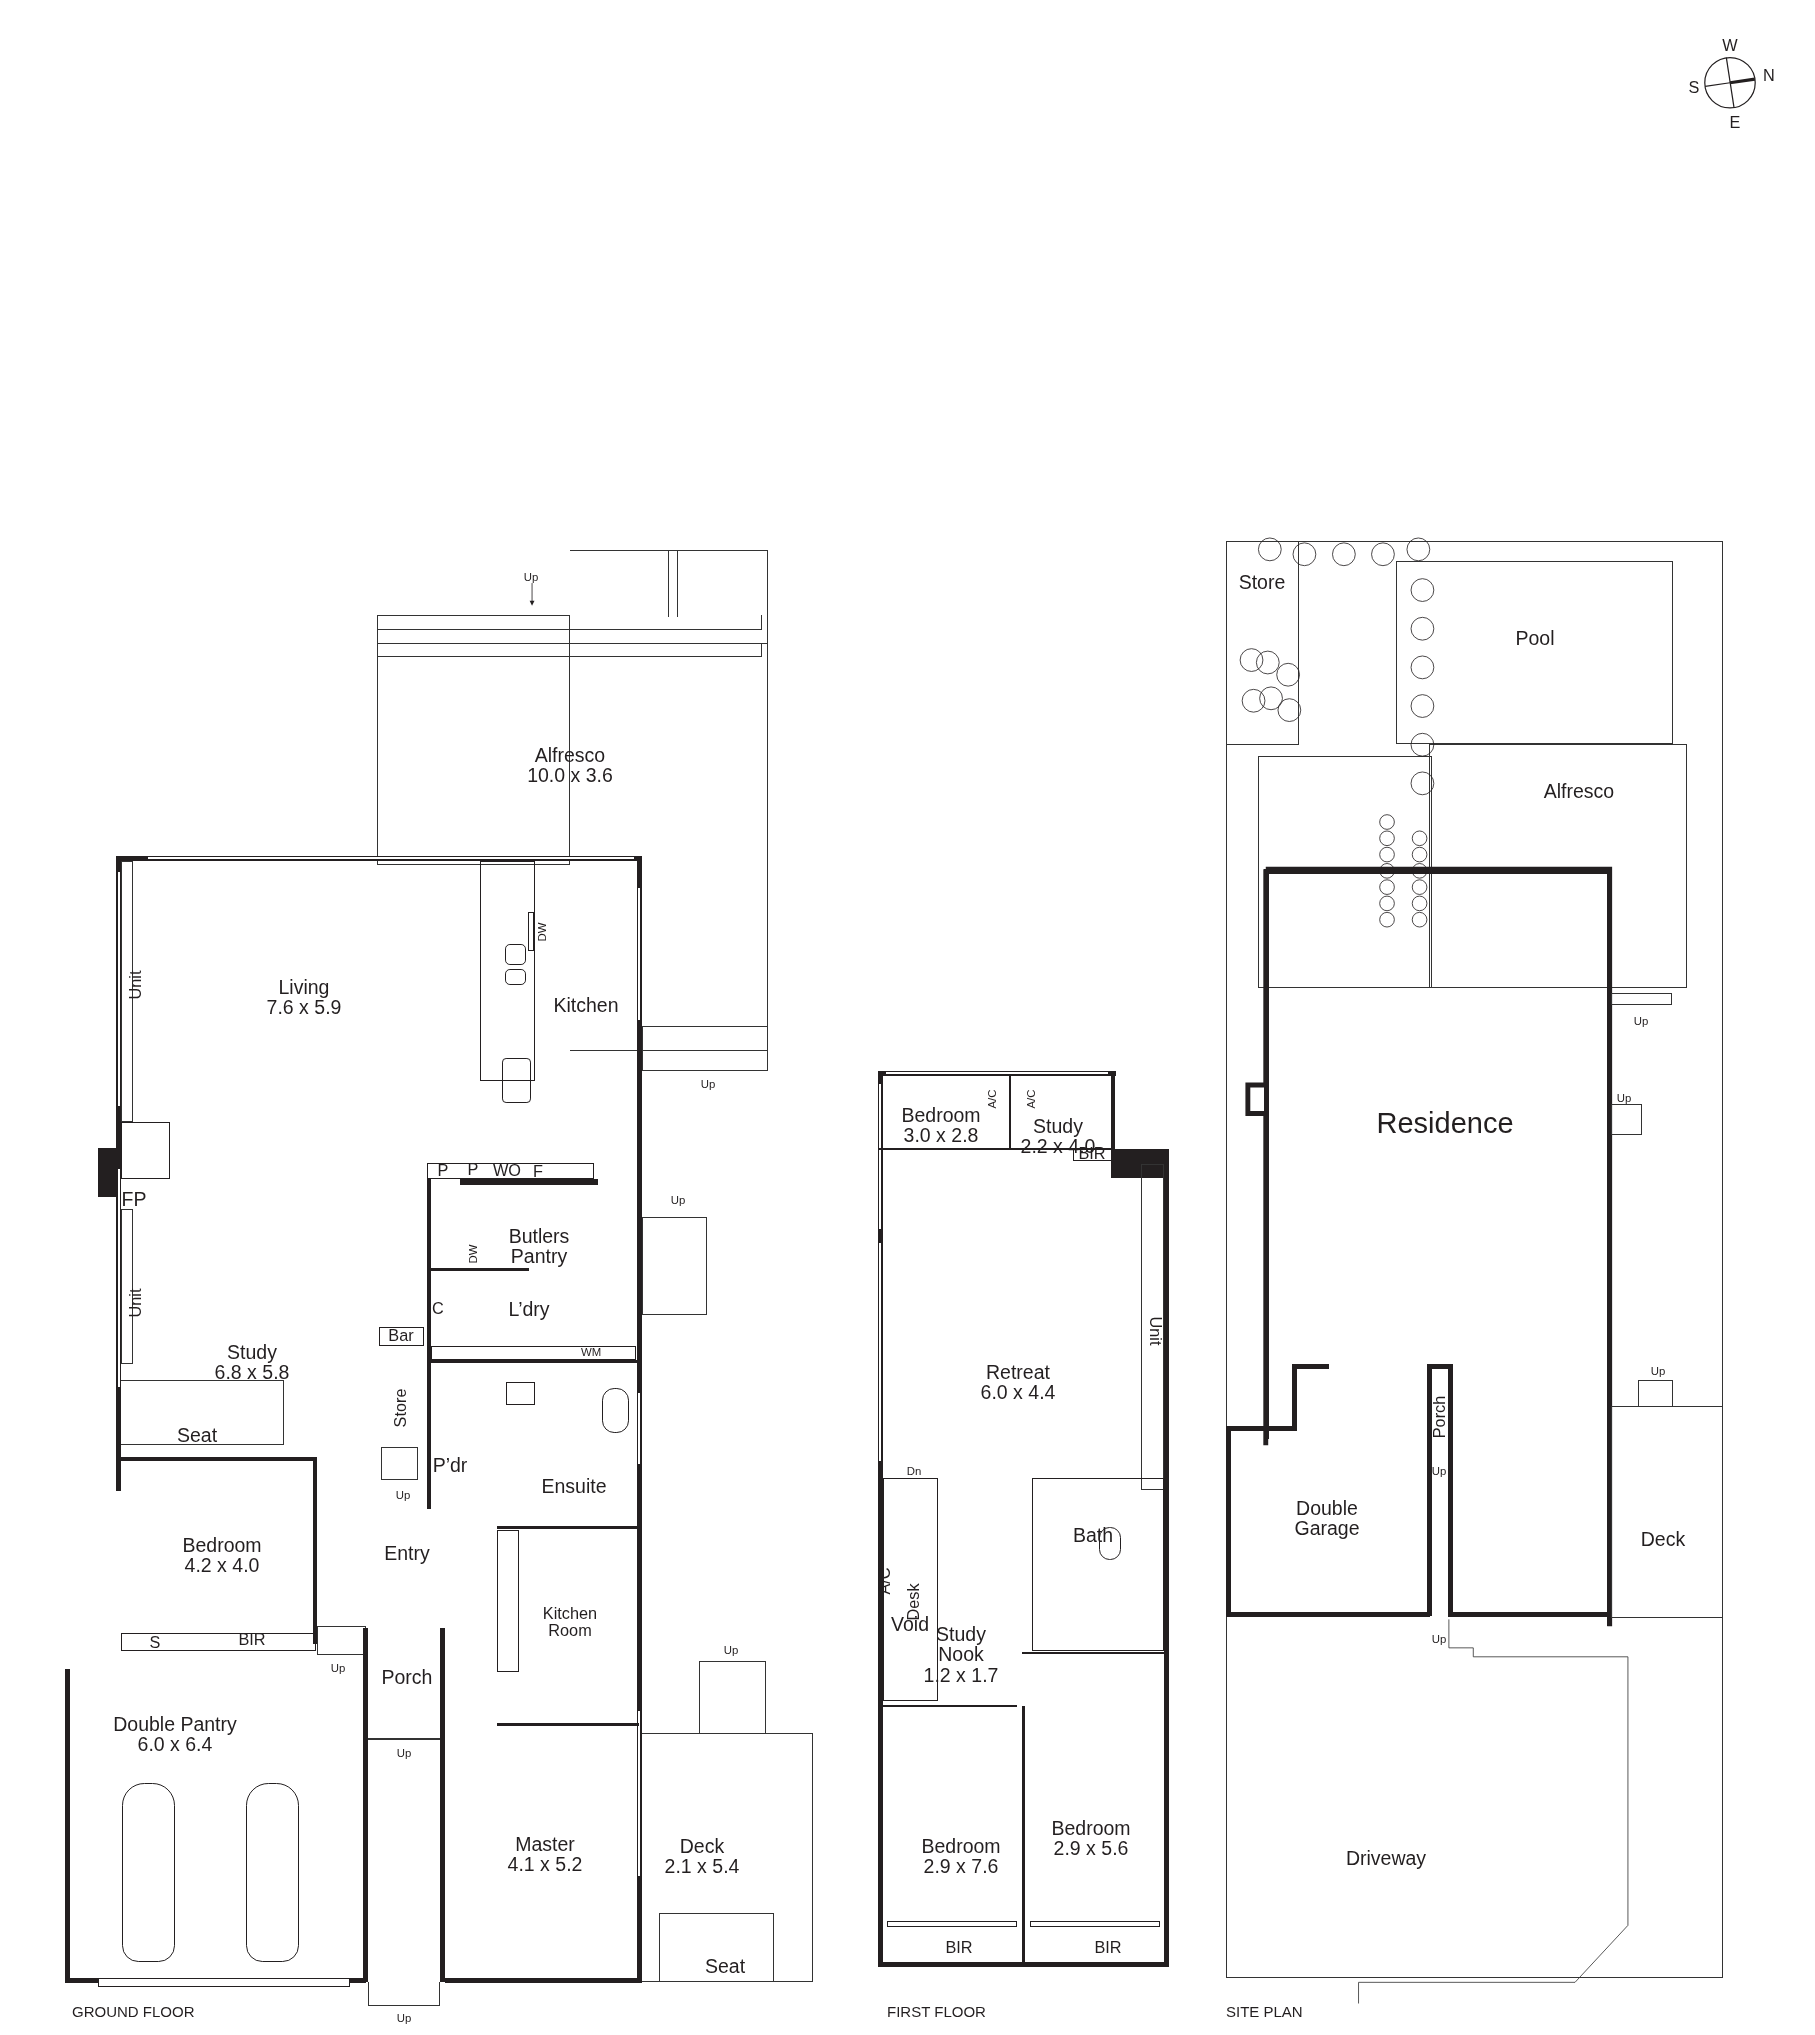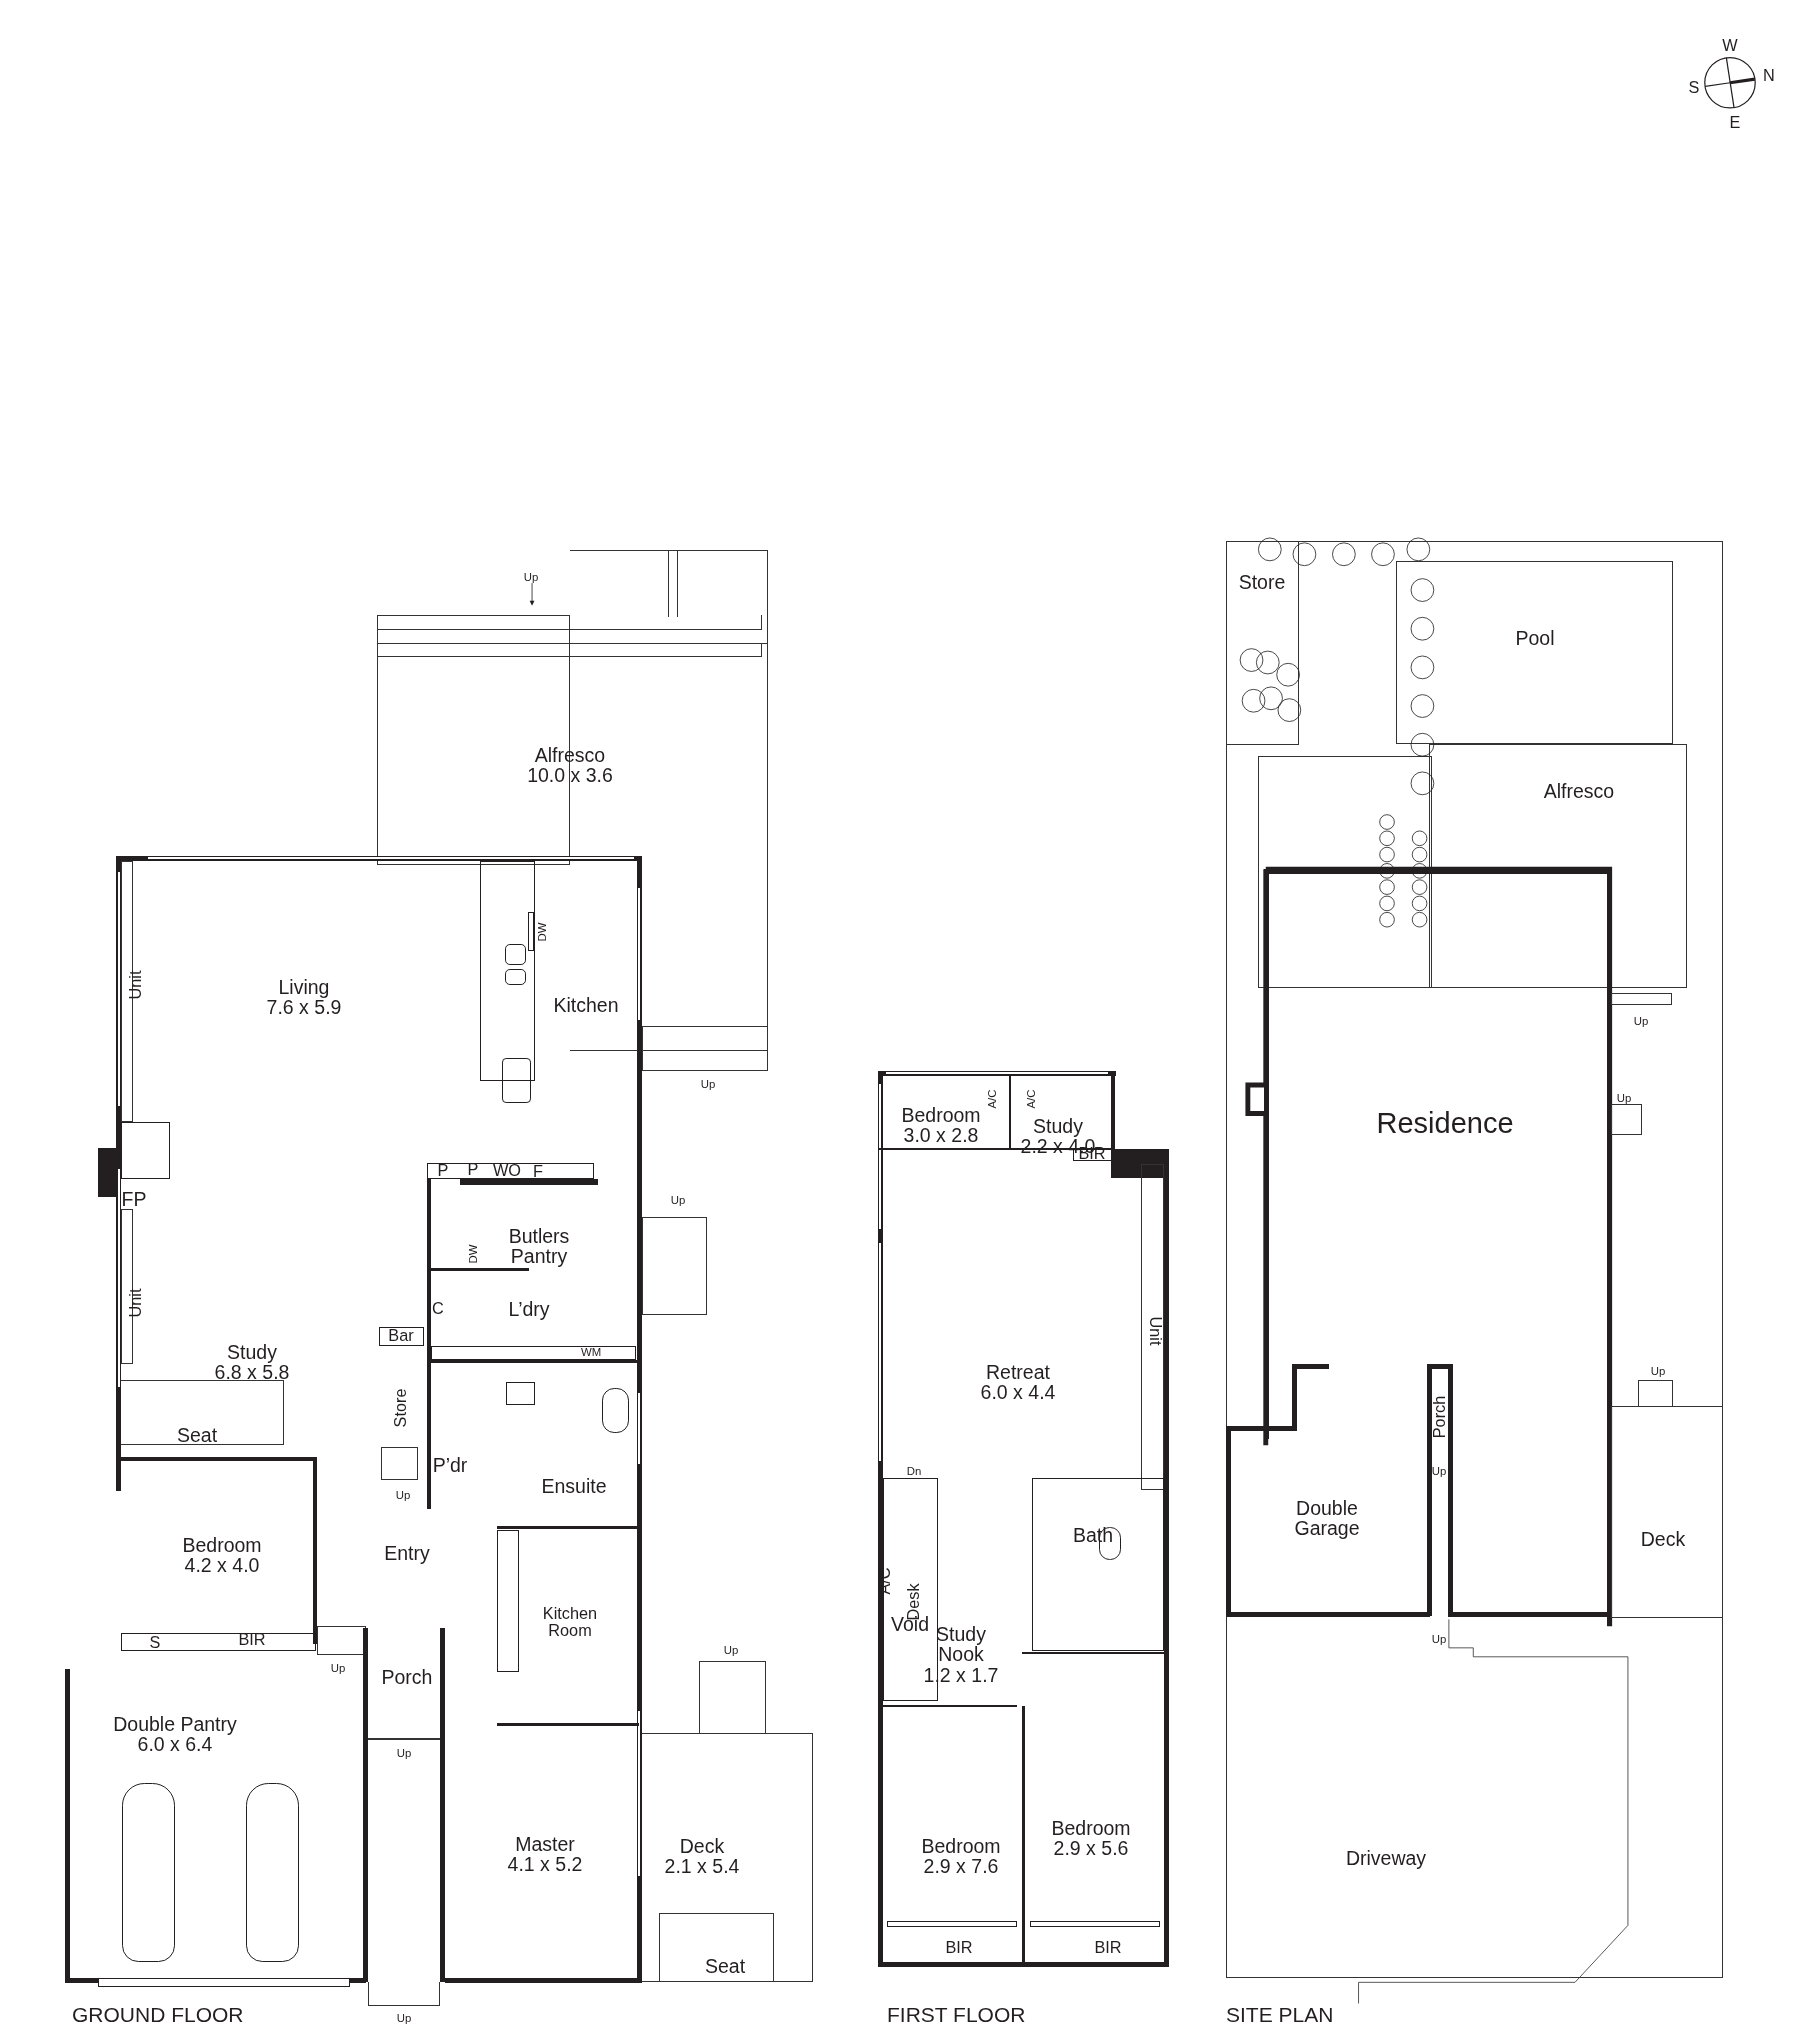--- a/index.html
+++ b/index.html
@@ -10,21 +10,21 @@
   .thin { position: absolute; border: 1.2px solid #231f20; box-sizing: border-box; }
   .hair { position: absolute; border: 0.8px solid #333; box-sizing: border-box; }
   .win { position: absolute; border: 1.2px solid #231f20; background: #fff; box-sizing: border-box; }
   .lbl { position: absolute; text-align: center; line-height: 1.05; white-space: nowrap;
          transform: translate(-50%, -50%); }
   .room { font-size: 19.5px; }
   .small { font-size: 16.3px; }
   .tiny { font-size: 11.4px; }
   .vert { transform: translate(-50%, -50%) rotate(-90deg); }
   .vert-cw { transform: translate(-50%, -50%) rotate(90deg); }
-  .title { position: absolute; font-size: 21px; }
+  .title { position: absolute; font-size: 15px; }
   svg { position: absolute; overflow: visible; }
 </style>
 </head>
 <body>
 
 <div class="abs" style="left:1669px;top:33px;width:122px;height:106px;">
   <svg width="122" height="106" style="left:0;top:0;" viewBox="0 0 300 260">
     <circle cx="150" cy="122" r="62" fill="none" stroke="#231f20" stroke-width="3"></circle>
     <line x1="141" y1="60" x2="160" y2="184" stroke="#231f20" stroke-width="3"></line>
     <line x1="89" y1="131" x2="150" y2="122" stroke="#231f20" stroke-width="3"></line>

